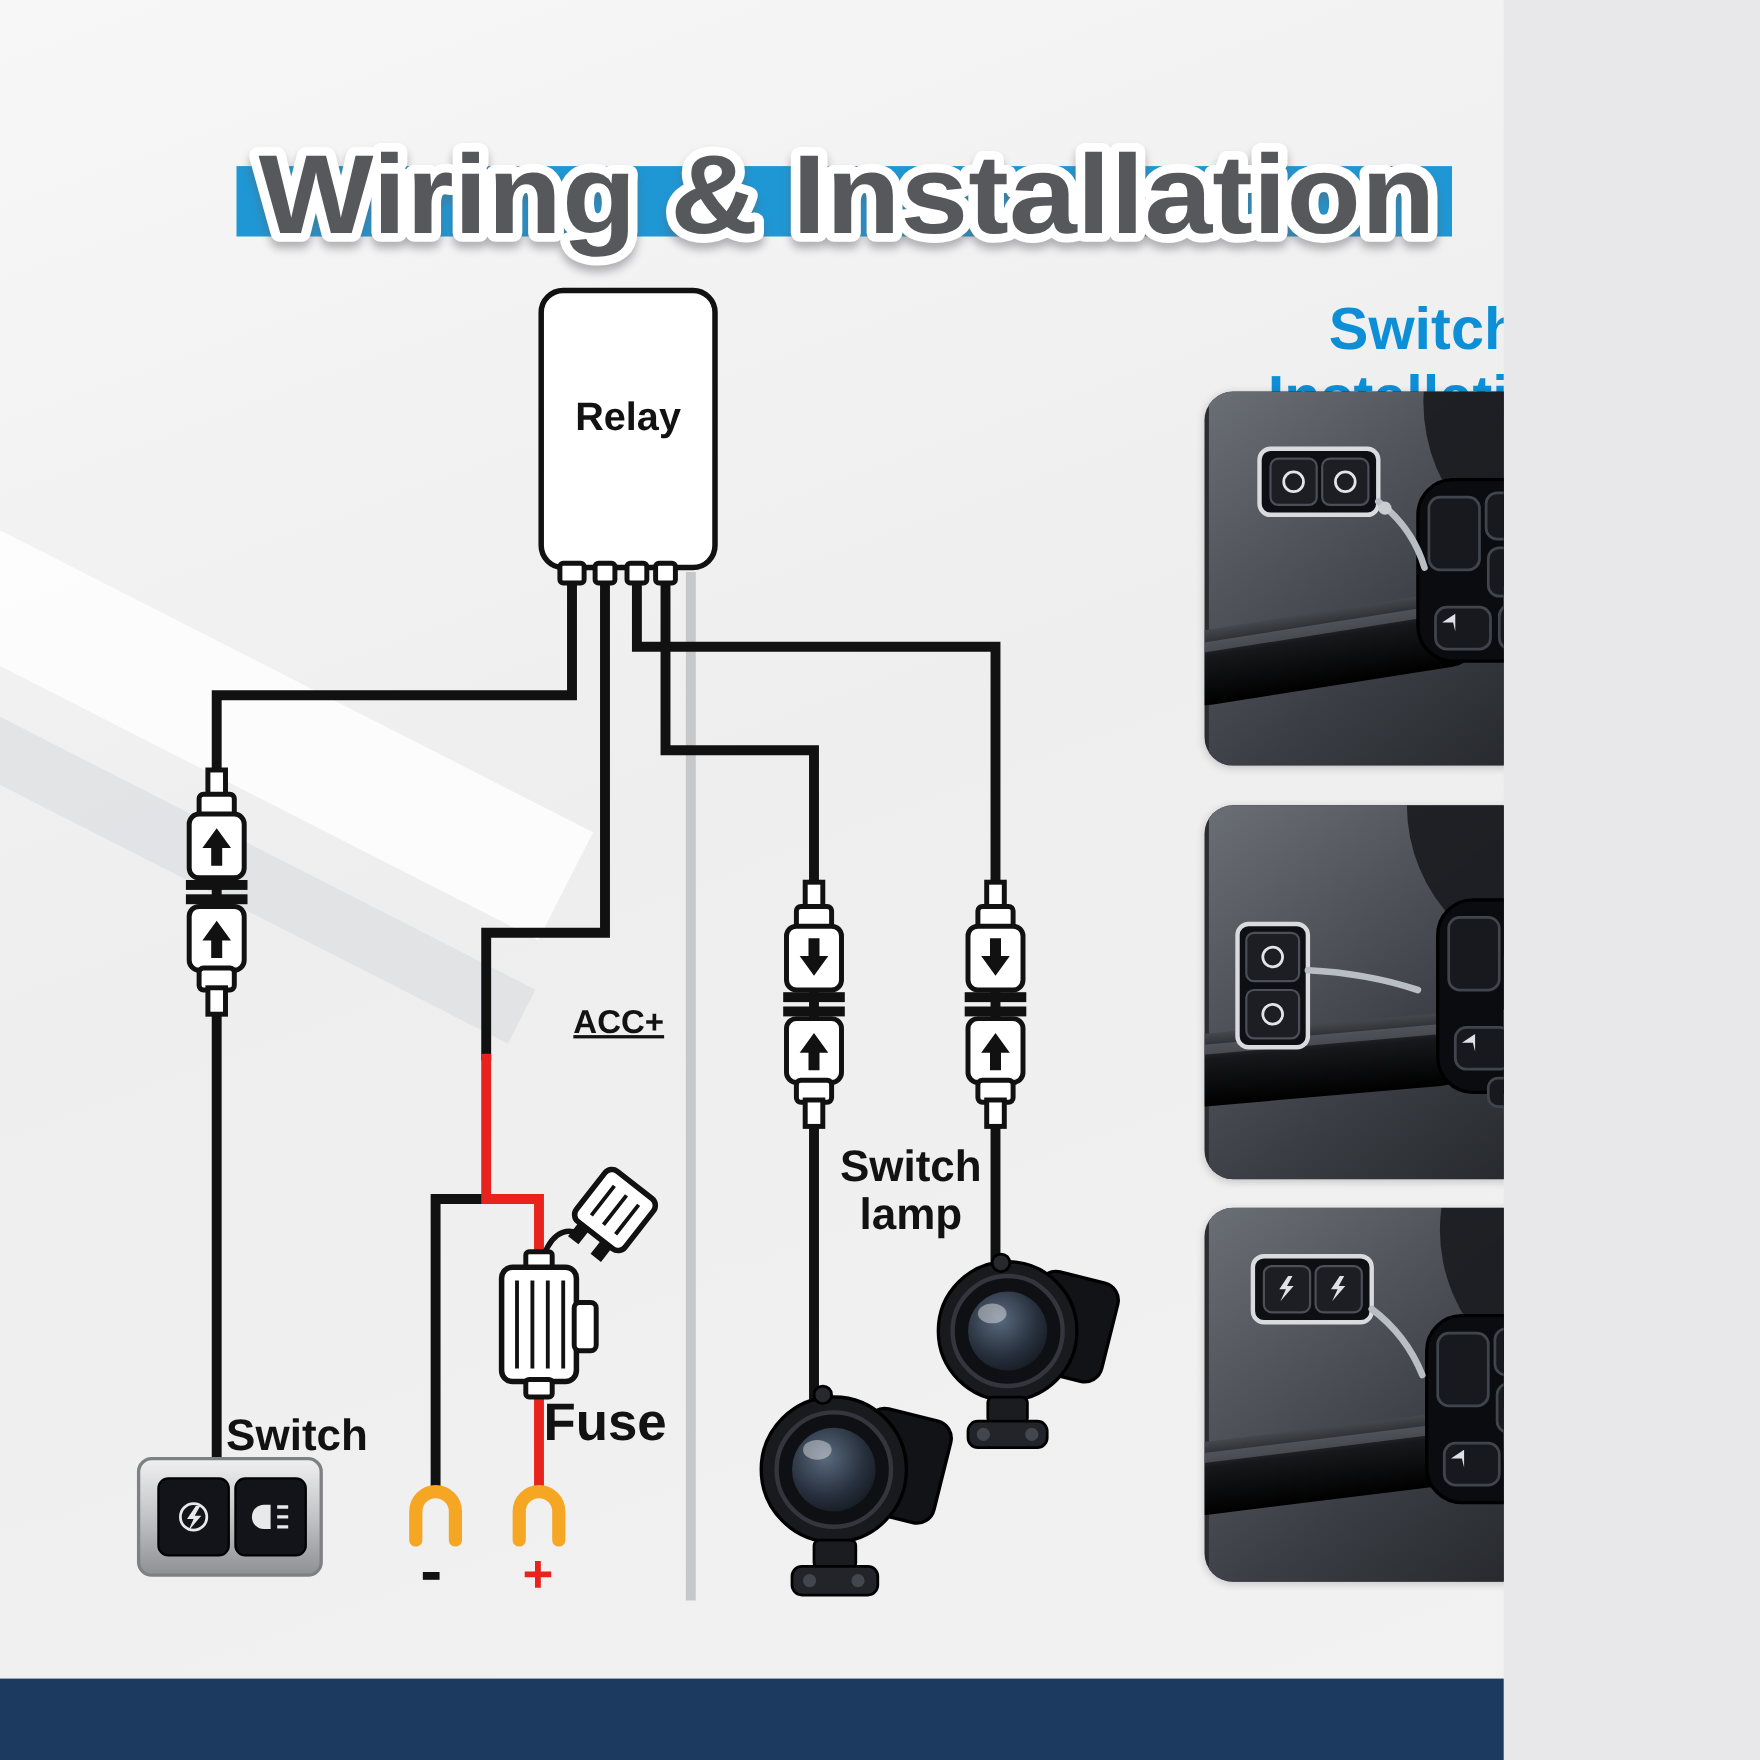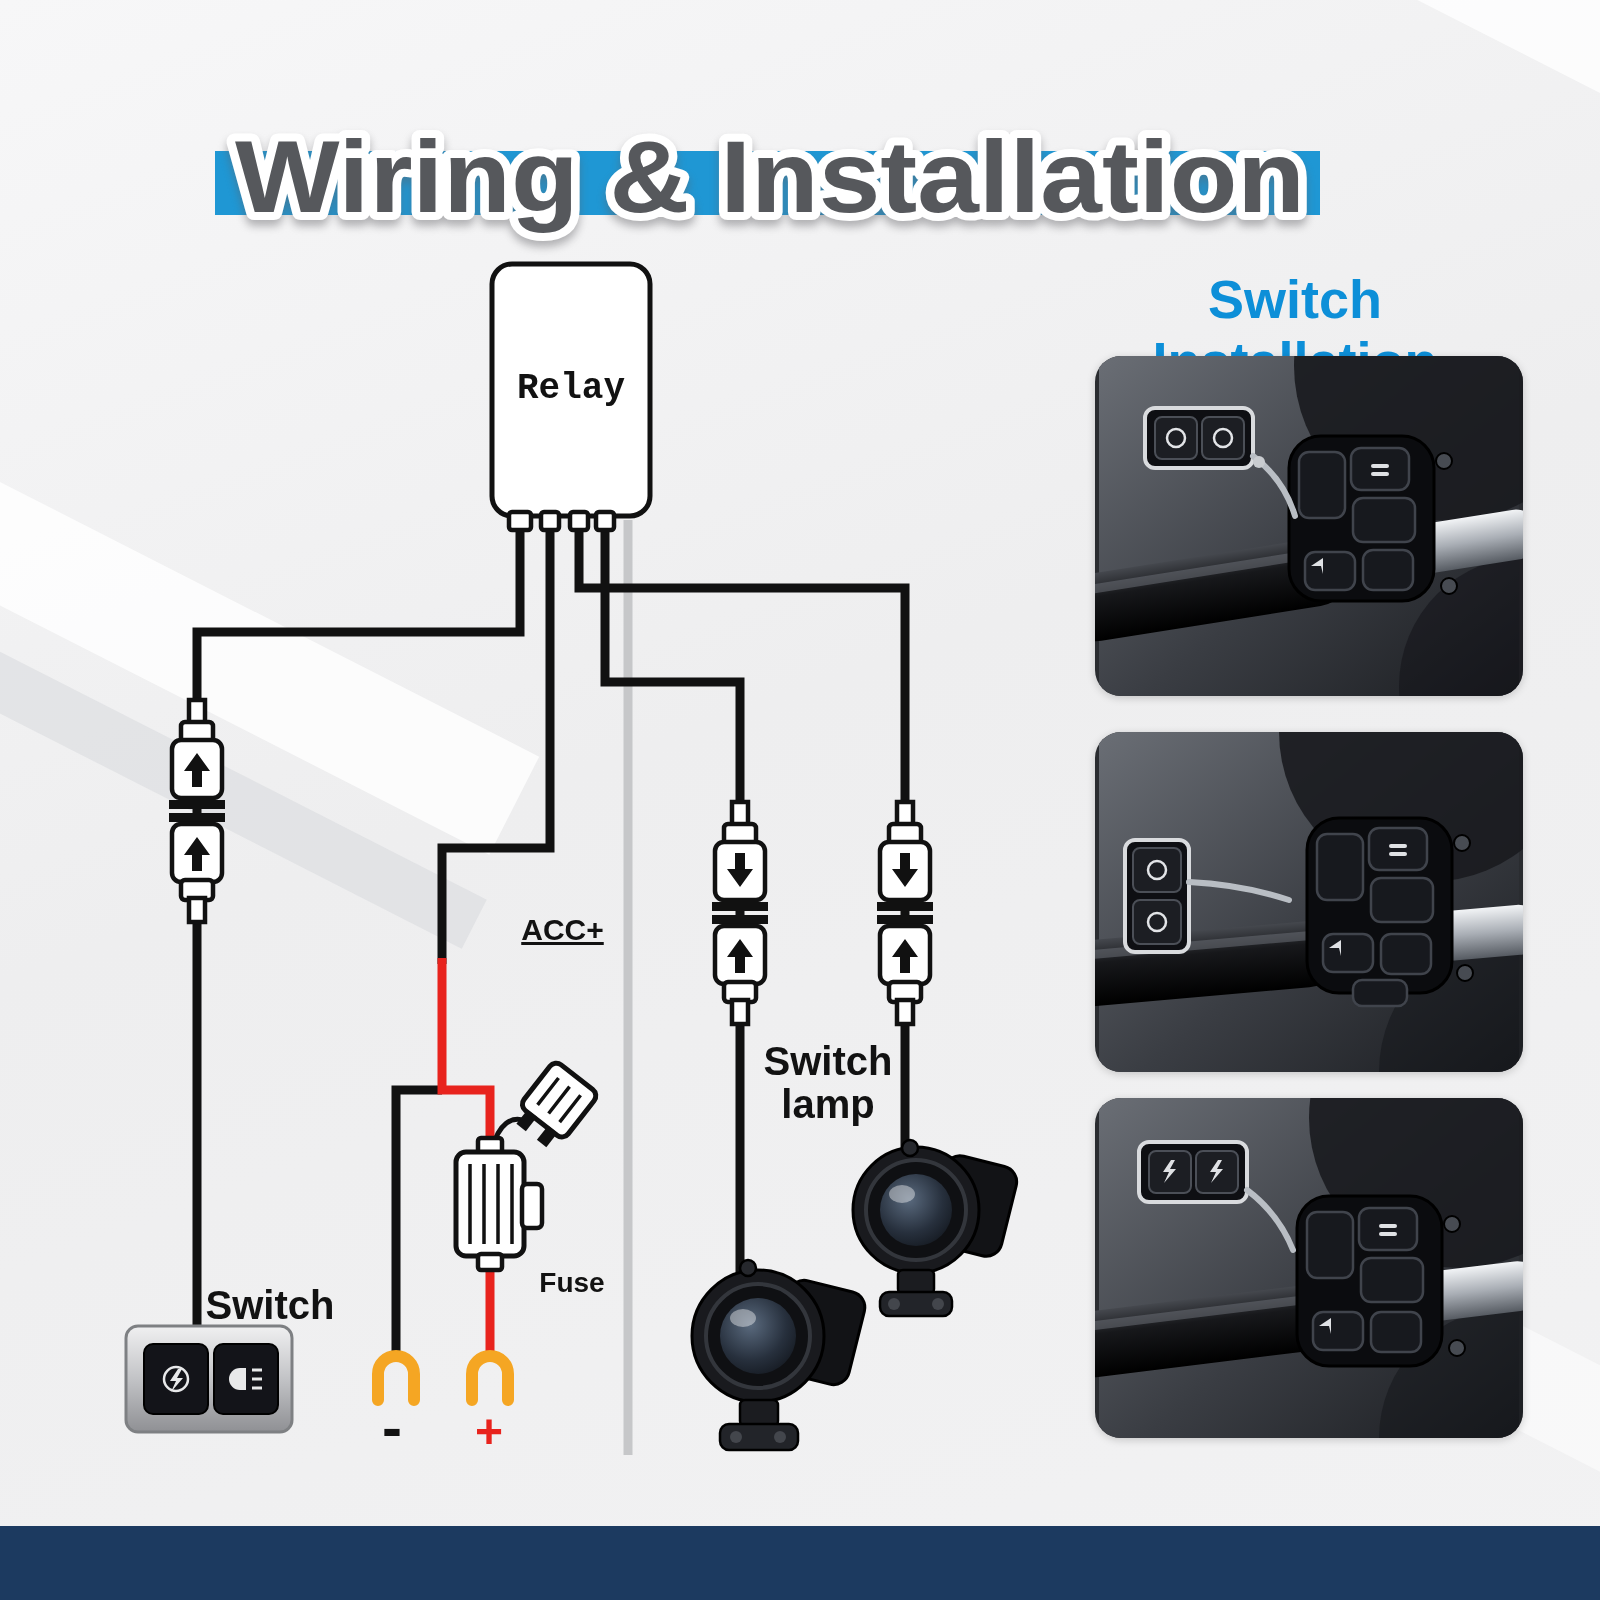--- a/index.html
+++ b/index.html
@@ -1,19 +1,19 @@
 <!DOCTYPE html>
 <html style="--accent-blue: #1f97d4; --heading-blue: #0d8fd8; --title-gray: #56585c; --footer-navy: #1c3a60; --wire-black: #111111; --wire-gray: #c6c7c9; --wire-red: #e8231d; --terminal-orange: #f5a623;"><head>
 <meta charset="utf-8">
 <style>
   * { margin:0; padding:0; box-sizing:border-box; }
   html,body { background:#e8e8ea; }
   body { font-family:"Liberation Sans", sans-serif; }
 
-  .canvas { position:relative; width:1600px; height:1600px; overflow:hidden;
+  .canvas { position:relative; width:1367px; height:1600px; overflow:hidden;
             background:linear-gradient(160deg,#f7f7f8 0%,#eeeeef 45%,#f2f2f3 100%); }
 
   
   .stripe { position:absolute; pointer-events:none; }
   .s1 { left:880px;  top:-140px; width:1150px; height:150px; background:rgba(255,255,255,.78); transform:rotate(27deg); }
   .s2 { left:980px;  top:-235px; width:1150px; height:70px;  background:rgba(211,213,217,.55); transform:rotate(27deg); }
   .s3 { left:-280px; top:560px;  width:840px;  height:110px; background:rgba(255,255,255,.8);  transform:rotate(27deg); }
   .s4 { left:-320px; top:706px;  width:840px;  height:55px;  background:rgba(214,216,220,.5);  transform:rotate(27deg); }
   .s5 { left:1100px; top:1320px; width:800px;  height:95px;  background:rgba(255,255,255,.5);  transform:rotate(27deg); }
 
@@ -41,23 +41,23 @@
   .wire-red   { fill:none; stroke:var(--wire-red,#e8231d);   stroke-width:9; }
   .comp  { fill:#ffffff; stroke:#111111; stroke-width:4.5; }
   .comp5 { fill:#ffffff; stroke:#111111; stroke-width:5; }
   .solid { fill:#111111; stroke:none; }
   .rib   { fill:none; stroke:#111111; stroke-width:3.5; }
   .hook  { fill:none; stroke:#111111; stroke-width:5; }
   .terminal { fill:none; stroke:var(--terminal-orange,#f5a623); stroke-width:12; stroke-linecap:round; }
 
   
   .lbl { position:absolute; font-weight:800; color:#121212; text-align:center; line-height:1.08; }
-  .lbl-relay   { left:492px; top:370px;  width:158px; font-size:36px;font-family:Liberation Mono, monospace; }
+  .lbl-relay   { left:492px; top:360px;  width:158px; font-size:36px; }
   .lbl-acc     { left:505px; top:914px;  width:115px; font-size:30px;text-decoration:underline; }
-  .lbl-fuse    { left:492px; top:1268px; width:160px; font-size:28px; }
+  .lbl-fuse    { left:470px; top:1268px; width:160px; font-size:48px; }
   .lbl-switch  { left:185px; top:1284px; width:170px; font-size:40px; }
   .lbl-connect { left:745px; top:1040px; width:166px; font-size:40px; }
   .lbl-minus   { left:362px; top:1396px; width:60px;  font-size:60px; }
   .lbl-plus    { left:459px; top:1406px; width:60px;  font-size:48px; color:var(--wire-red,#e8231d); }
 
   
   .pbtn  { fill:#17191e; stroke:#40444c; stroke-width:2.5; }
   .pbtn2 { fill:#1c1e23; stroke:#4b4f57; stroke-width:2; }
   .pring { fill:none; stroke:#e2e4e7; stroke-width:2.5; }
   .pbolt { fill:#474b52; stroke:#000; stroke-width:2; }

